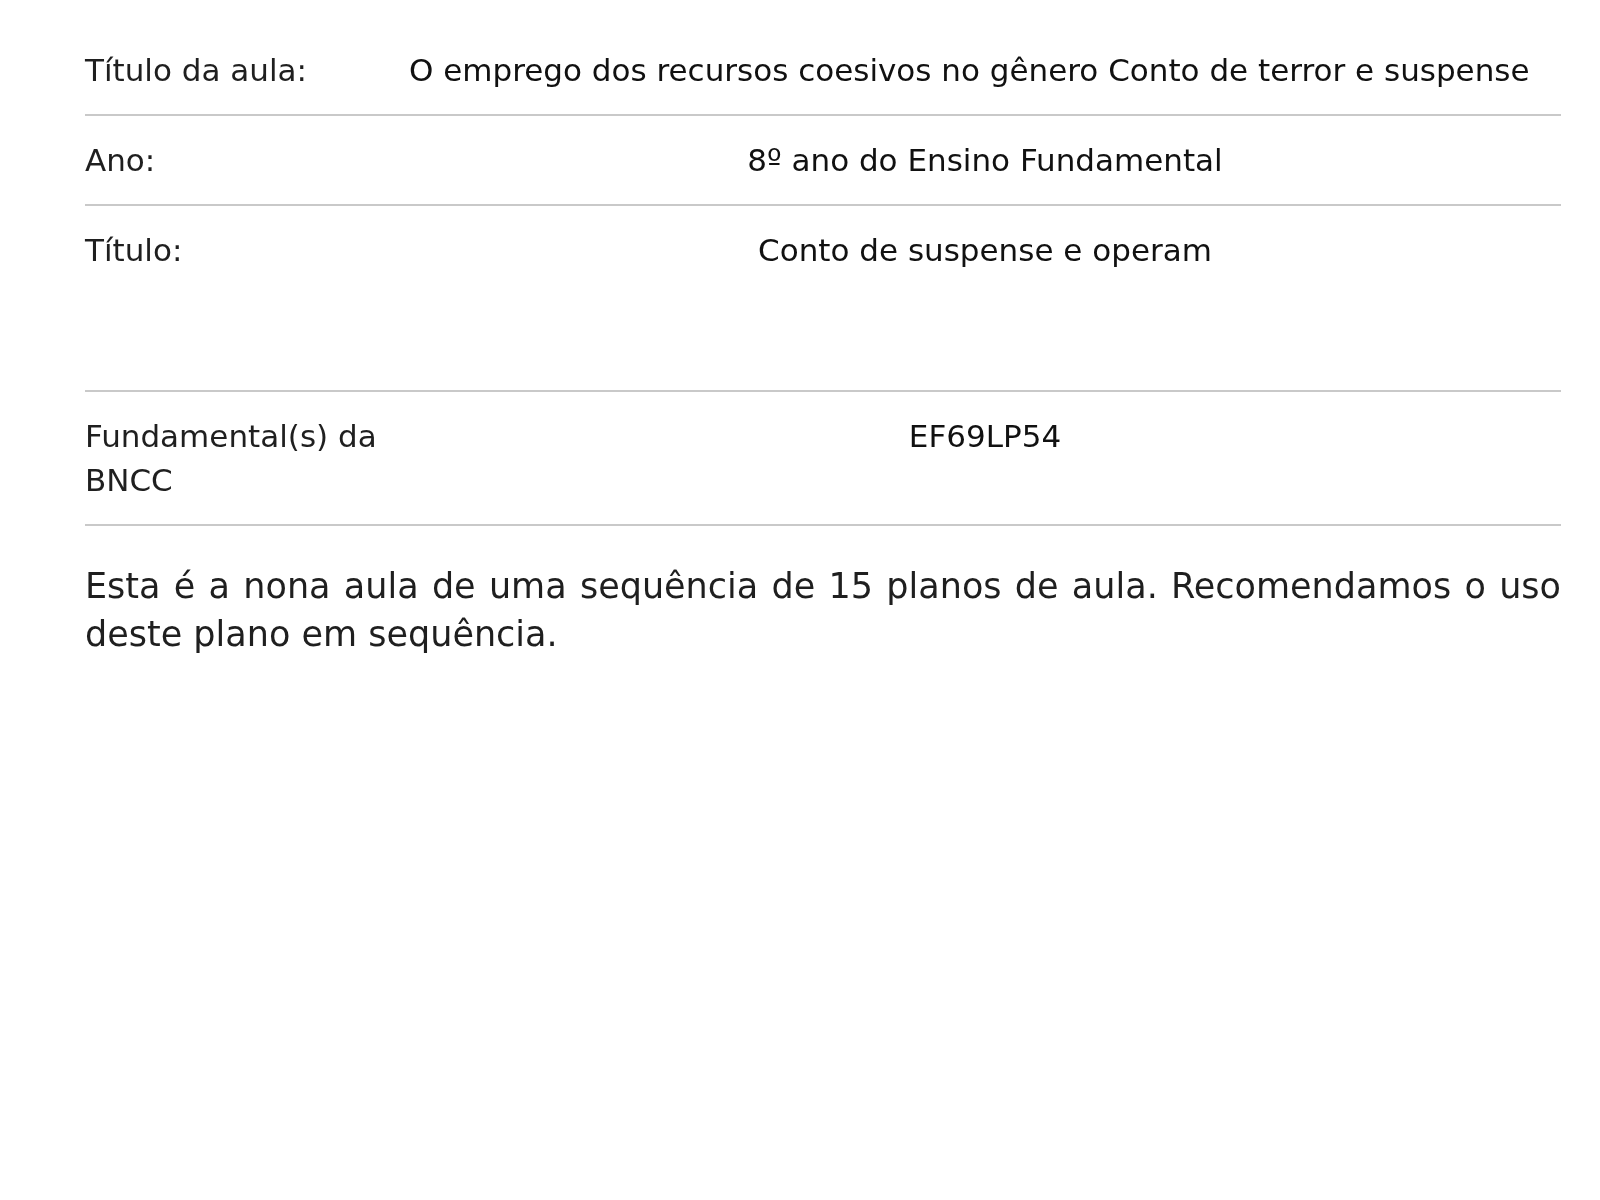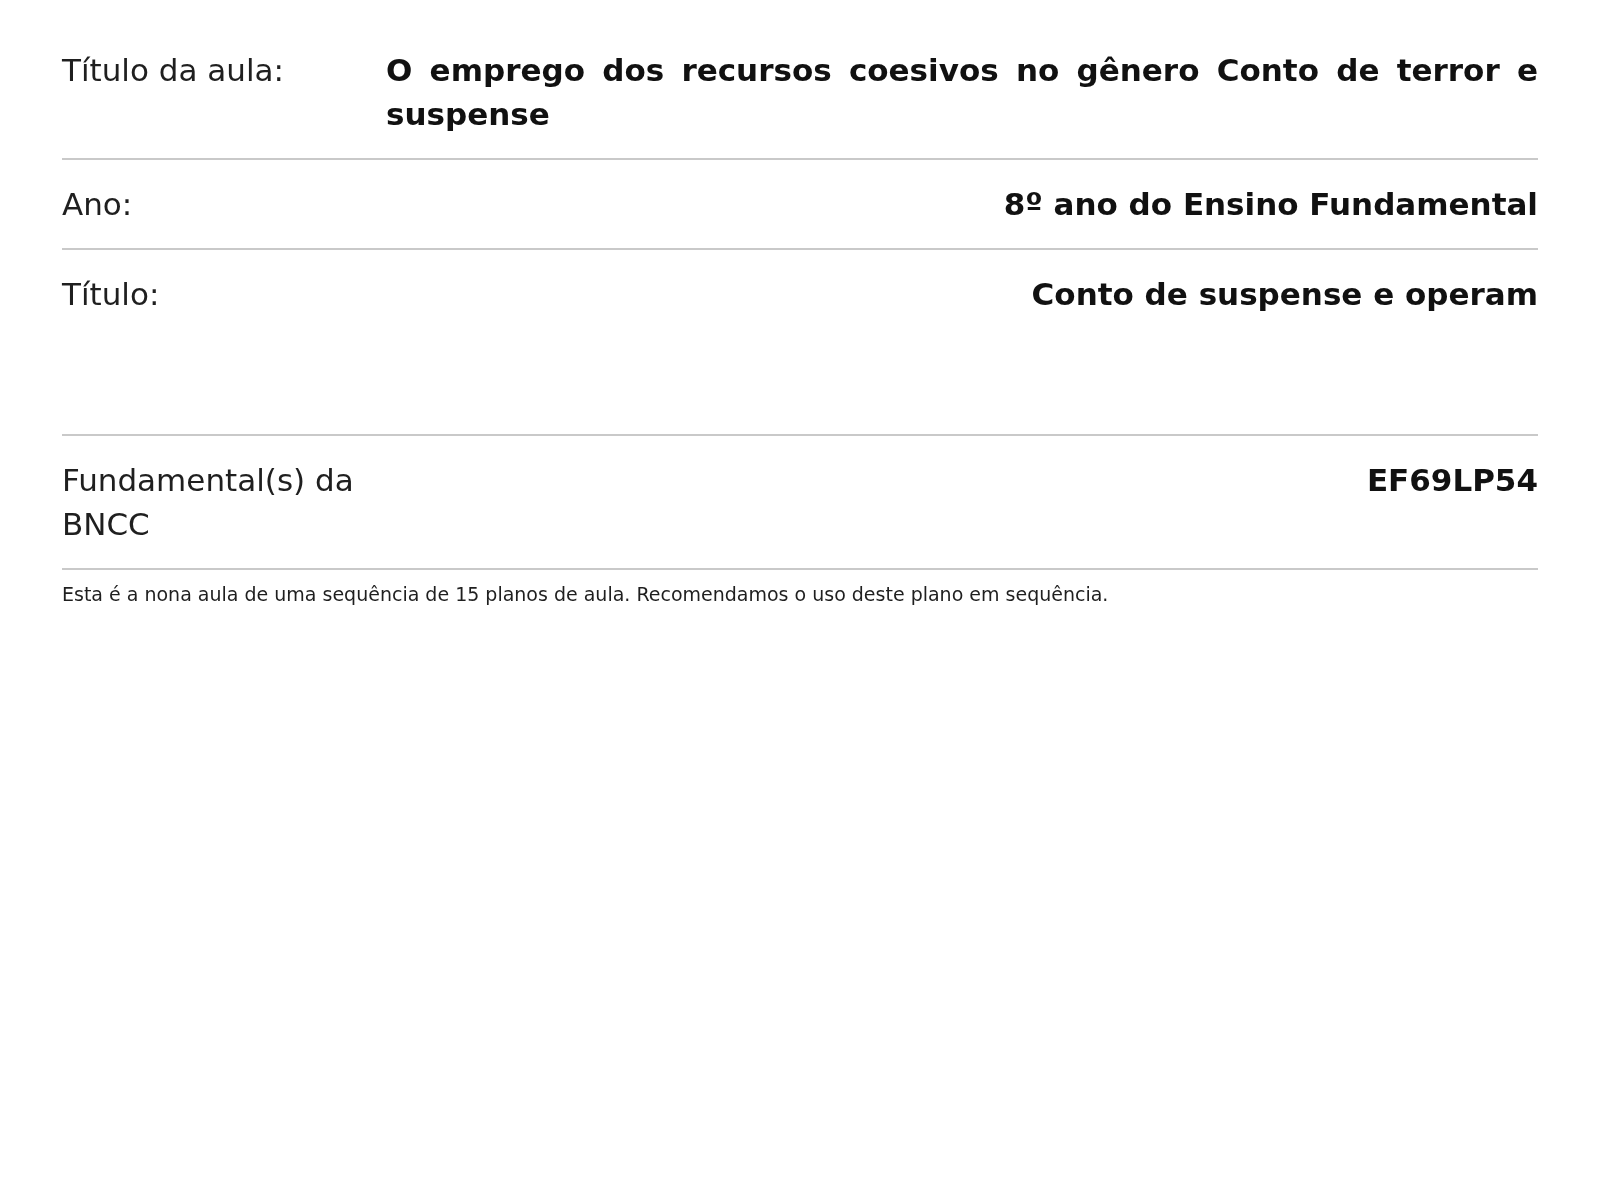--- a/index.html
+++ b/index.html
@@ -17,20 +17,21 @@
   }
   .page {
     width: 1600px;
     box-sizing: border-box;
     padding: 30px 62px 0 62px;
   }
   table.plan {
     width: 1476px;
     border-collapse: collapse;
     table-layout: fixed;
+    margin-left: 23px;
   }
   table.plan tr.row > td {
     border-top: 2px solid #c9c9c9;
     padding: 22px 0 22px 0;
     vertical-align: top;
   }
   table.plan tr.row:first-child > td {
     border-top: none;
     padding-top: 18px;
   }
@@ -38,37 +39,37 @@
     width: 306px;
     font-size: 31px;
     line-height: 1.42;
     font-weight: 400;
     color: #1f1f1f;
     padding-right: 18px !important;
   }
   td.value {
     font-size: 31px;
     line-height: 1.42;
-    font-weight: 700;
+    font-weight: 400;
     color: #111111;
     text-align: justify;
     text-justify: inter-word;
   }
   td.value.nojustify {
-    text-align: right;
+    text-align: center;
   }
   .spacer-row td {
     border: none;
     height: 96px;
     padding: 0;
   }
   .footnote-row td {
     border-top: 2px solid #c9c9c9;
-    padding: 11px 0 26px 0;
-    font-size: 19px;
+    padding: 36px 0 26px 0;
+    font-size: 35px;
     line-height: 1.38;
     font-weight: 400;
     color: #1f1f1f;
     text-align: justify;
     text-justify: inter-word;
   }
 </style>
 </head>
 <body>
 

